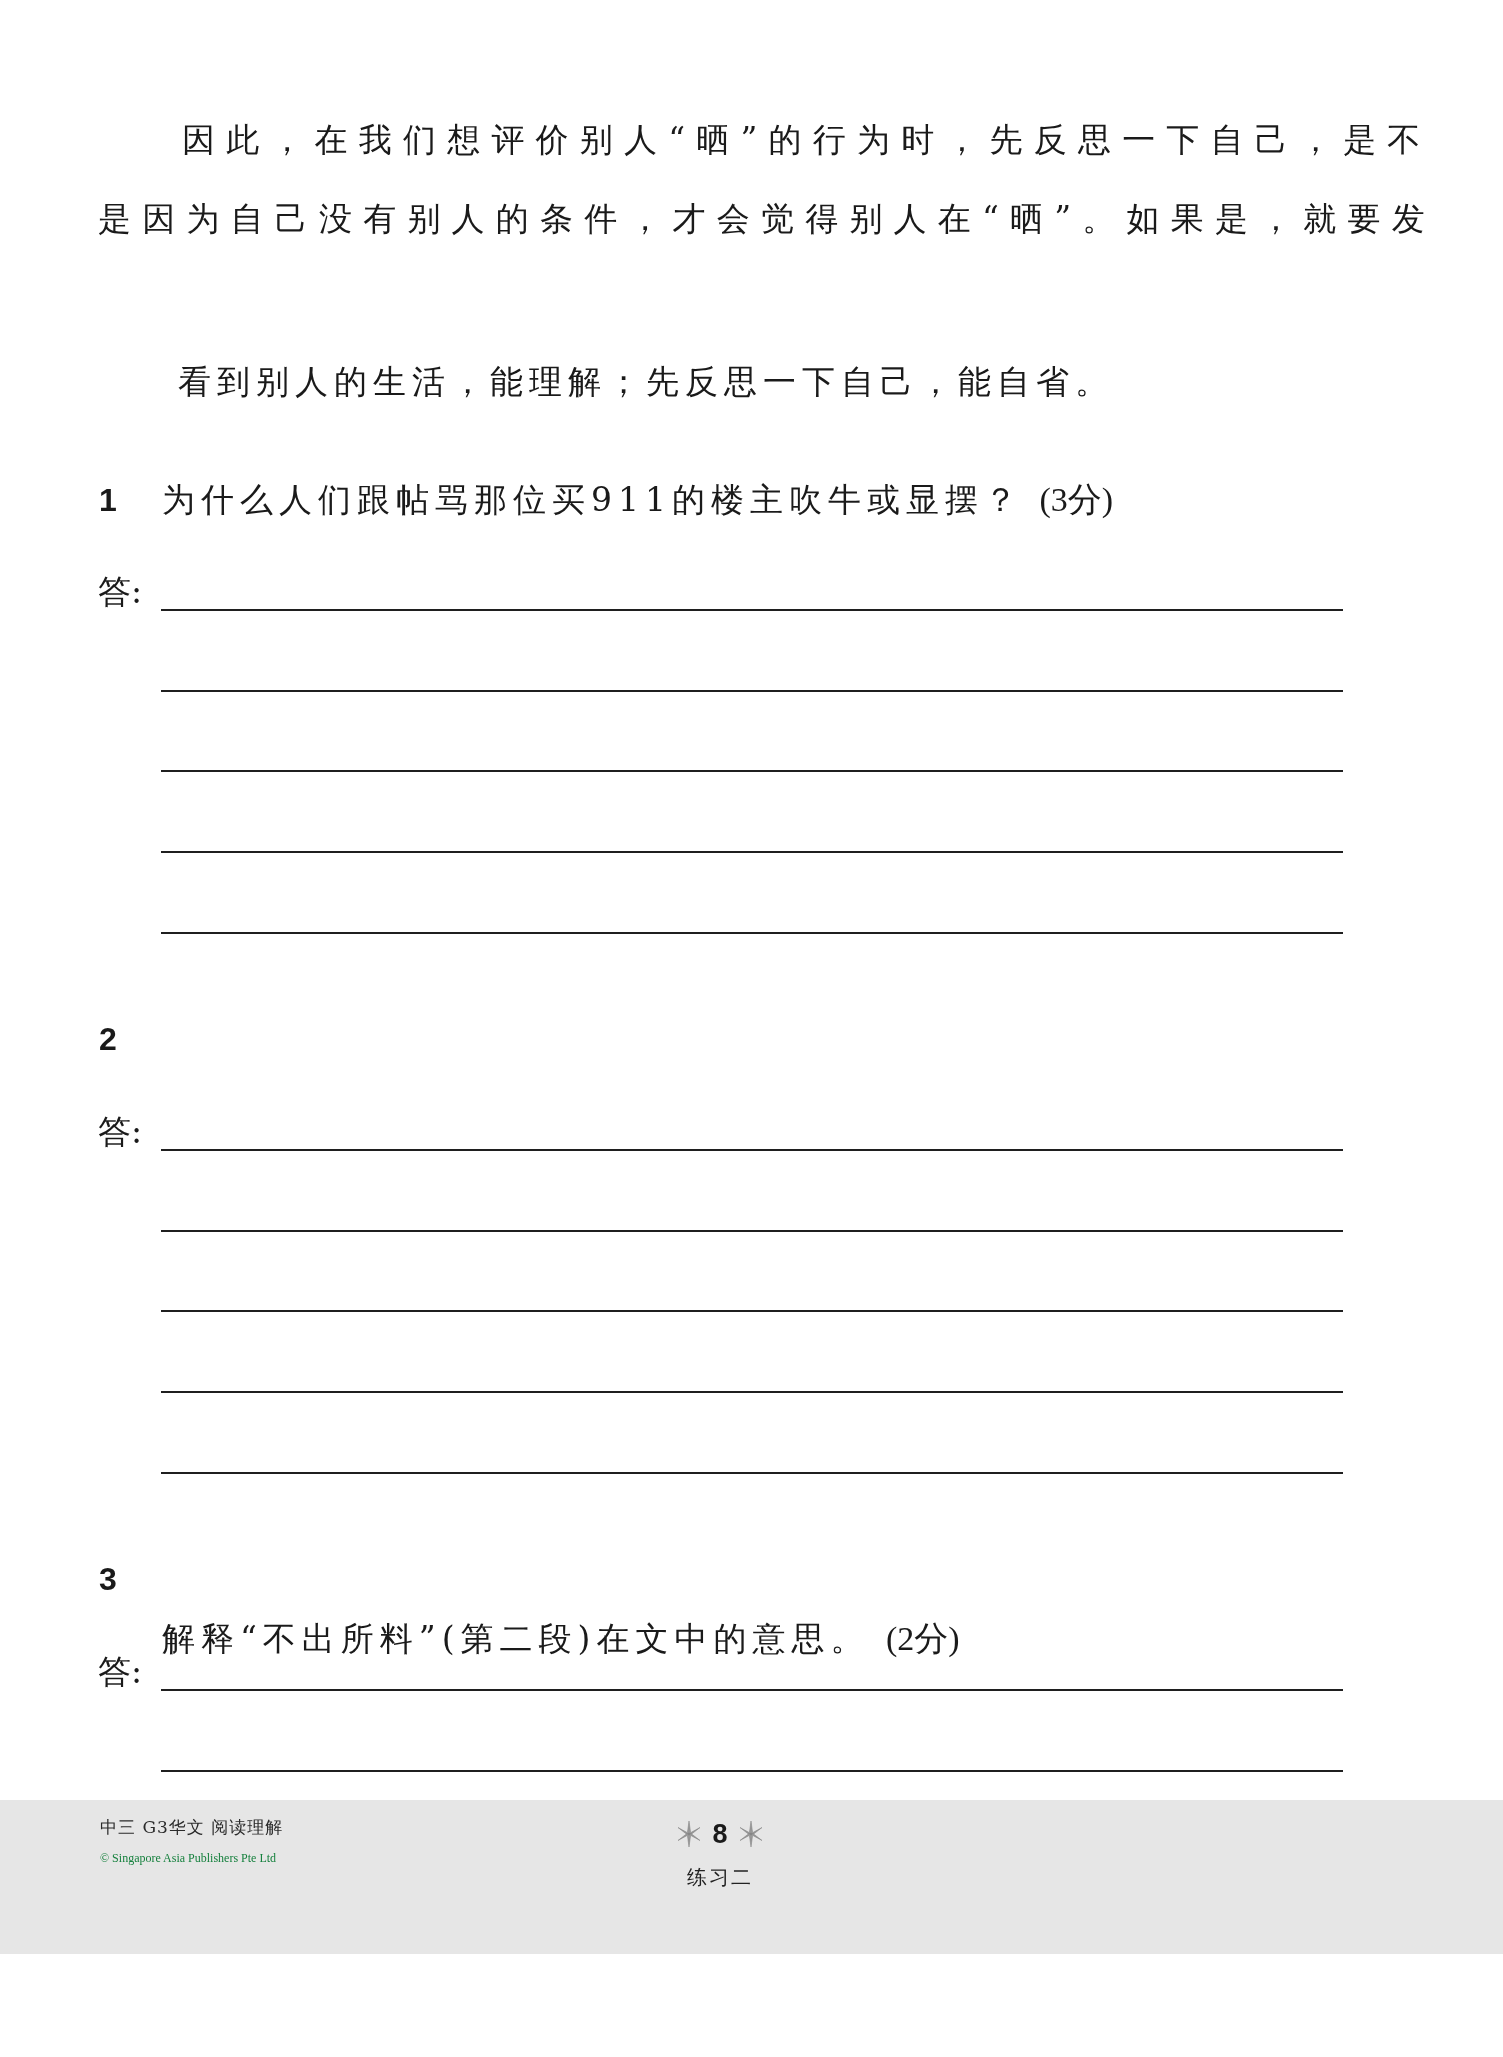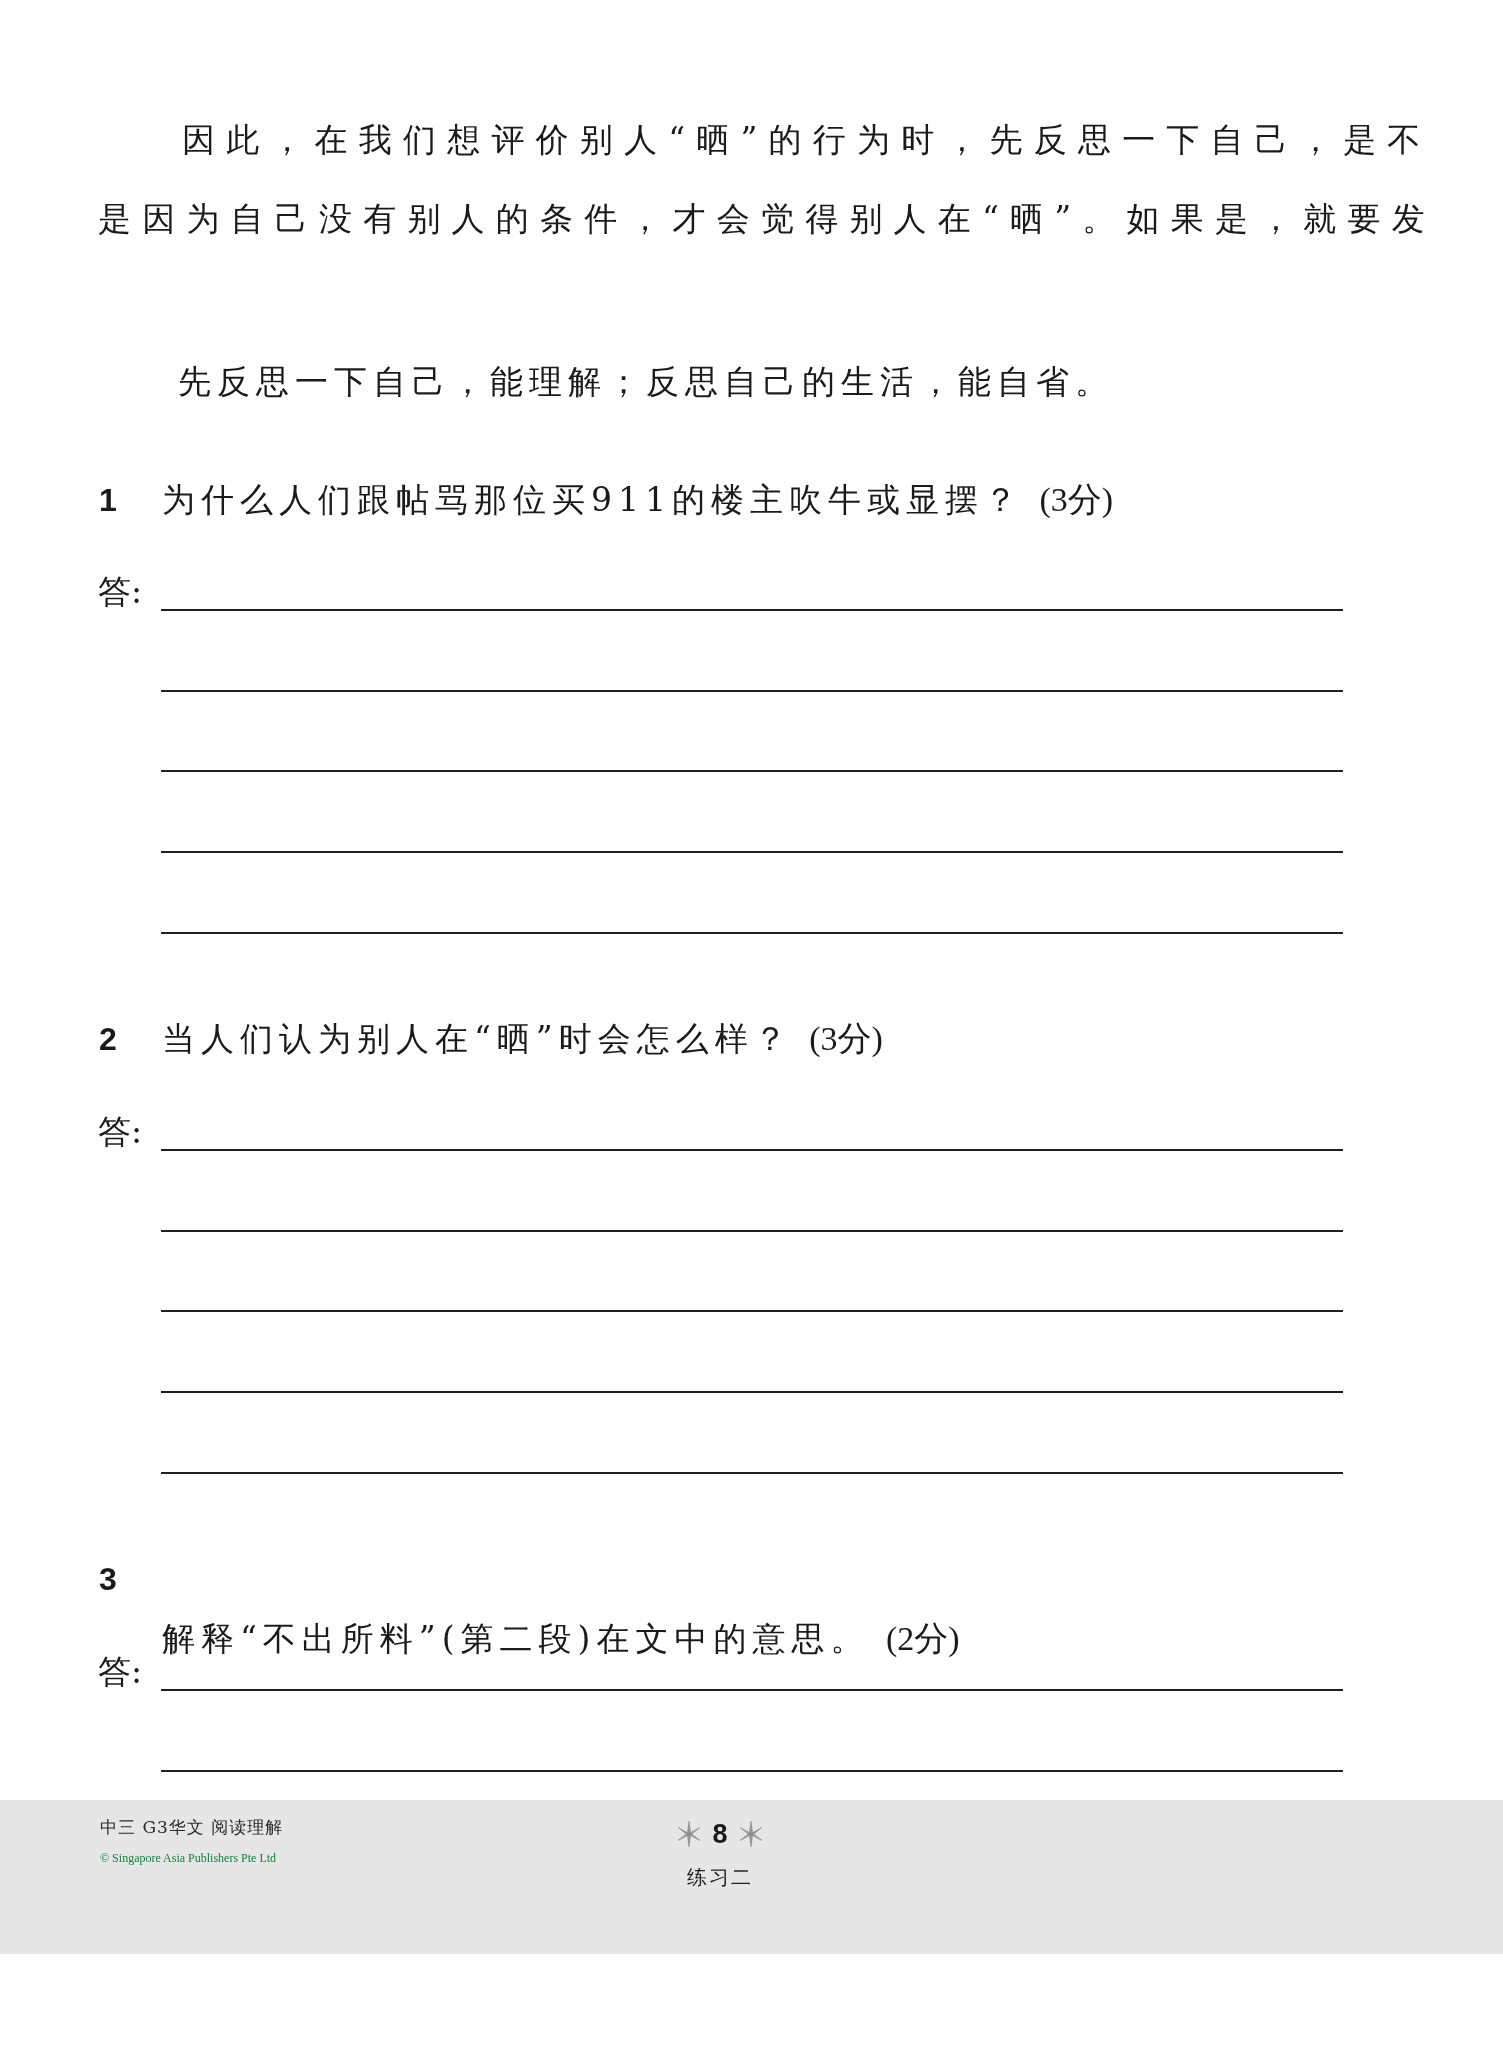--- a/index.html
+++ b/index.html
@@ -131,39 +131,35 @@
     }
   </style>
 </head>
 <body>
 
 <div class="page">
 
   <div class="para-line" style="left:182px; top:120px;">因此，在我们想评价别人“晒”的行为时，先反思一下自己，是不</div>
   <div class="para-line" style="left:98px; top:199px;">是因为自己没有别人的条件，才会觉得别人在“晒”。如果是，就要发</div>
 
-  <div class="para-line" style="left:178px; top:362px; letter-spacing:6px;">先反思一下自己，能理解；反思自己的生活，能自省。</div>
+  <div class="para-line" style="left:178px; top:362px; letter-spacing:6px;">看到别人的生活，能理解；先反思一下自己，能自省。</div>
 
   <div class="q-num" style="top:480px;">1</div>
   <div class="q-text" style="top:480px;">
     <span>为什么人们跟帖骂那位买911的楼主吹牛或显摆？</span>
     <span class="marks">(3分)</span>
   </div>
   <div class="ans-label" style="top:572px;">答:</div>
   <div class="ans-line" style="top:609px;"></div>
   <div class="ans-line" style="top:690px;"></div>
   <div class="ans-line" style="top:770px;"></div>
   <div class="ans-line" style="top:851px;"></div>
   <div class="ans-line" style="top:932px;"></div>
 
   <div class="q-num" style="top:1019px;">2</div>
-  <div class="q-text" style="top:1019px;">
-    <span>当人们认为别人在“晒”时会怎么样？</span>
-    <span class="marks">(3分)</span>
-  </div>
   <div class="ans-label" style="top:1112px;">答:</div>
   <div class="ans-line" style="top:1149px;"></div>
   <div class="ans-line" style="top:1230px;"></div>
   <div class="ans-line" style="top:1310px;"></div>
   <div class="ans-line" style="top:1391px;"></div>
   <div class="ans-line" style="top:1472px;"></div>
 
   <div class="q-num" style="top:1559px;">3</div>
   <div class="q-text" style="top:1619px;">
     <span>解释“不出所料”(第二段)在文中的意思。</span>

